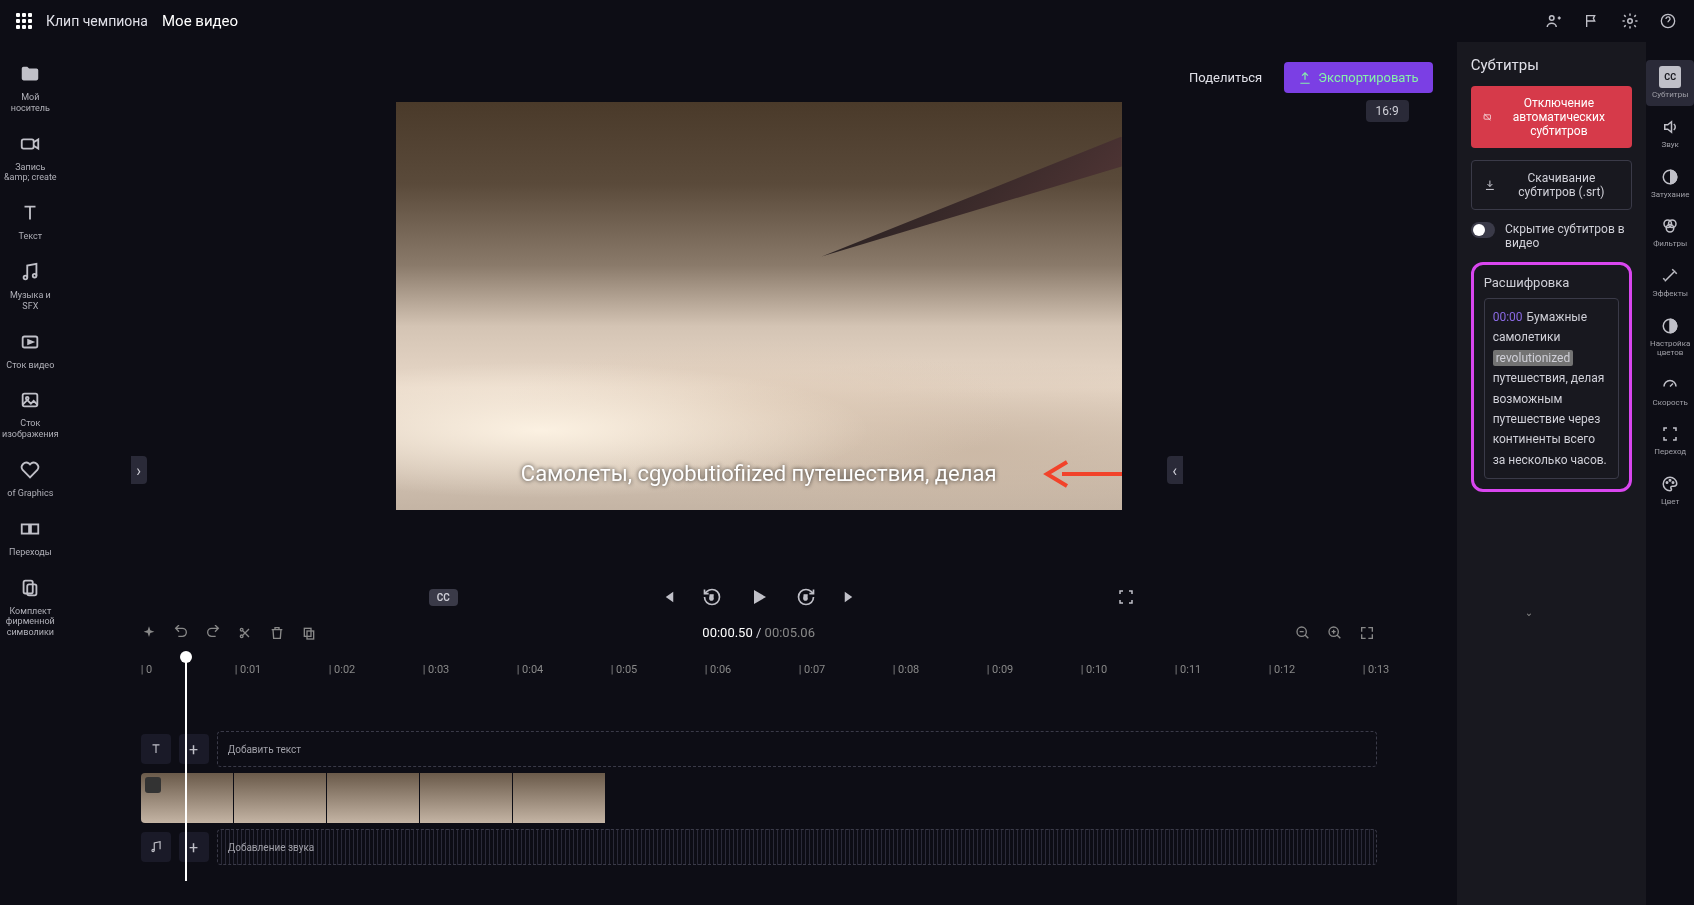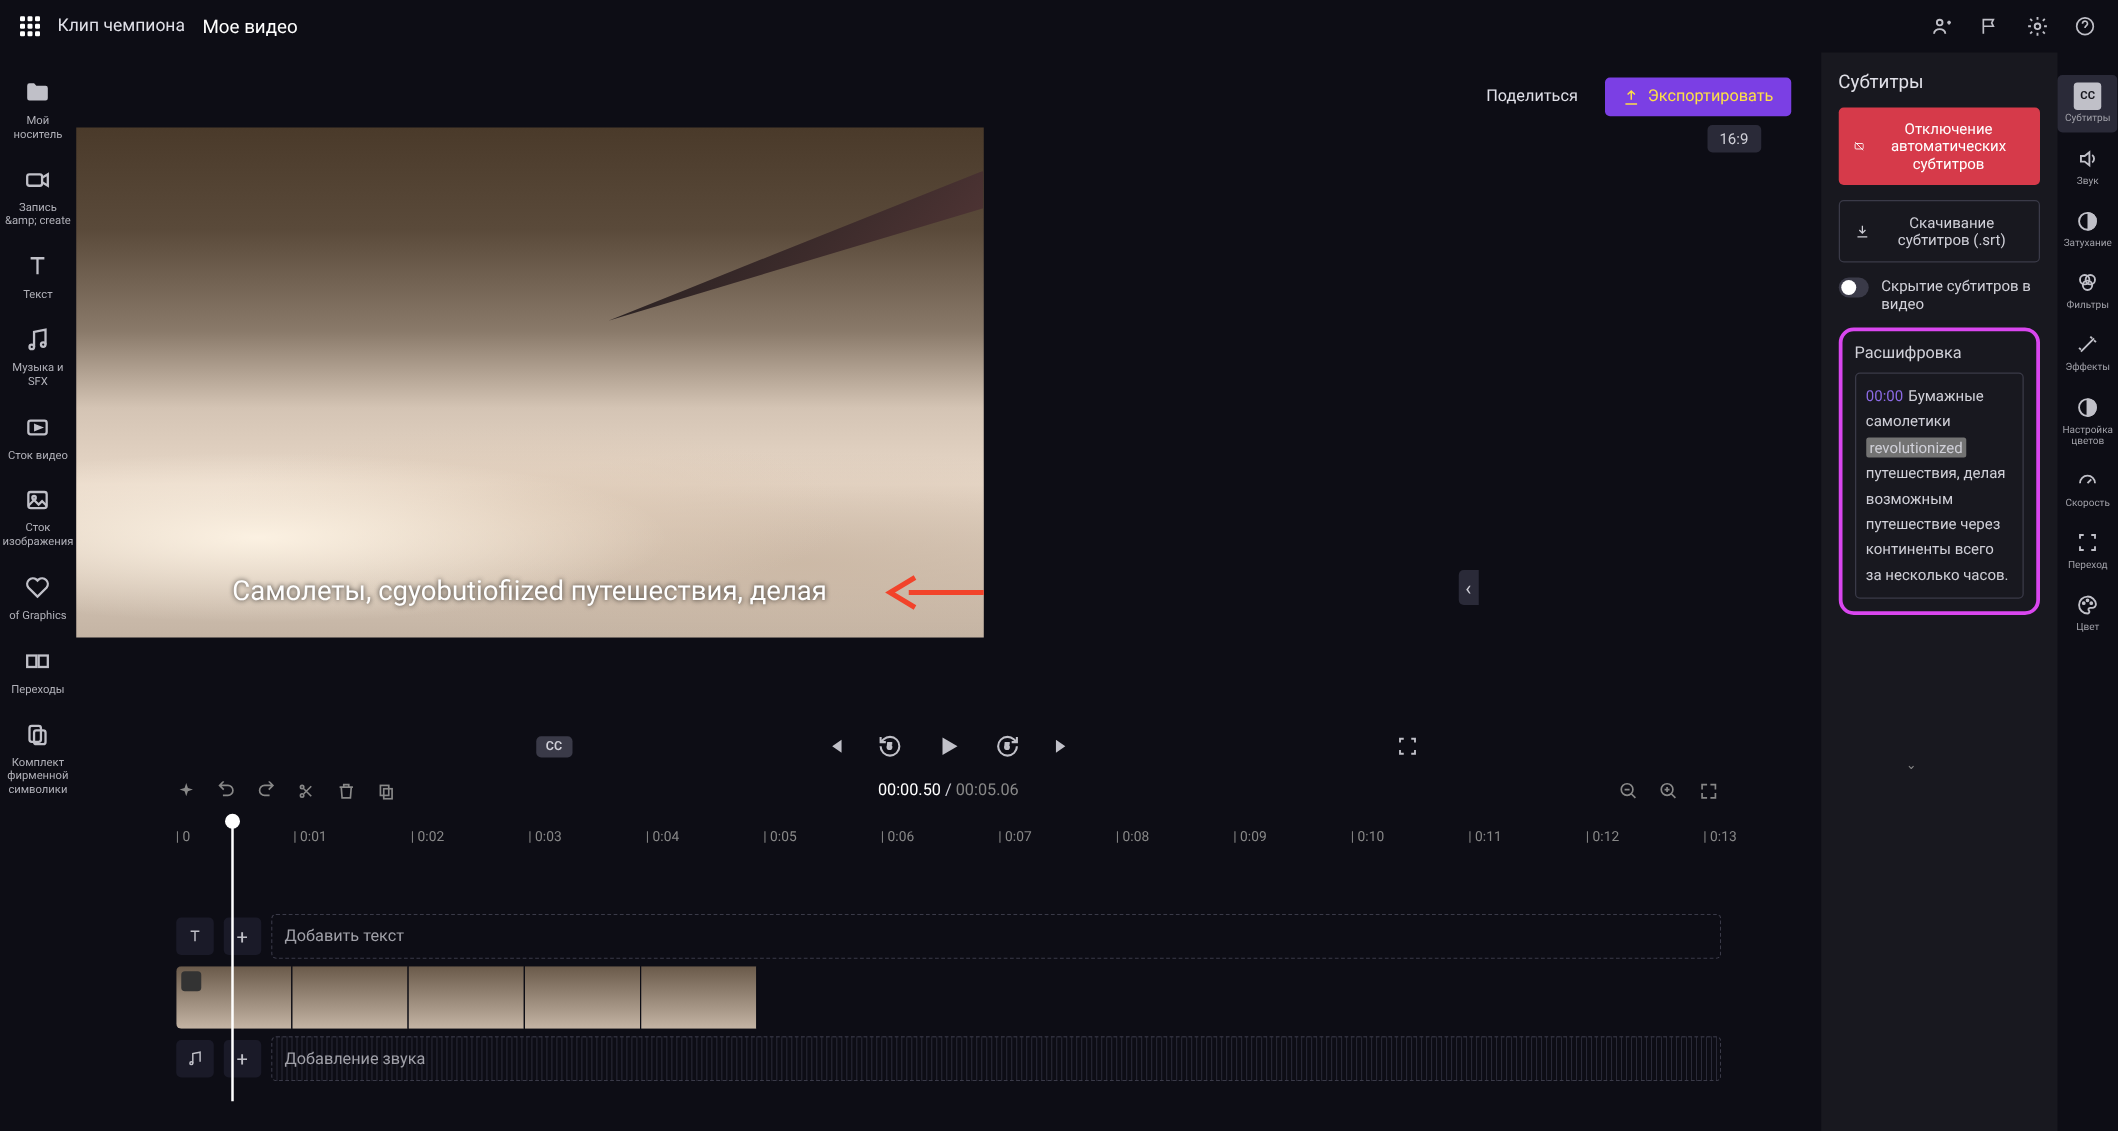--- a/index.html
+++ b/index.html
@@ -11,24 +11,24 @@
 .brand{font-size:14px;color:#e0e0e8}
 .project{font-size:15px;color:#fff}
 .top-right{display:flex;align-items:center;gap:18px}
 .top-icon{width:20px;height:20px;display:flex;align-items:center;justify-content:center;cursor:pointer;color:#c0c0c8}
 .main{display:flex;height:calc(100% - 42px)}
 .left-rail{width:70px;display:flex;flex-direction:column;align-items:center;padding-top:12px;gap:4px}
 .rail-item{display:flex;flex-direction:column;align-items:center;gap:4px;padding:6px 2px;cursor:pointer;width:100%}
 .rail-icon{width:28px;height:28px;display:flex;align-items:center;justify-content:center;color:#c0c0c8}
 .rail-label{font-size:9px;color:#b0b0b8;text-align:center;line-height:1.2}
 .center{flex:1;display:flex;flex-direction:column;position:relative}
-.stage-area{flex:1;position:relative;display:flex;align-items:center;}
+.stage-area{flex:1;position:relative;display:flex;align-items:center;justify-content:center}
 .stage-actions{position:absolute;top:20px;right:24px;display:flex;gap:8px}
 .share-btn{padding:8px 14px;background:transparent;color:#e0e0e8;border:none;border-radius:4px;font-size:13px;cursor:pointer}
-.export-btn{padding:8px 14px;background:#7b3fe4;color:#fde047;border:none;border-radius:4px;font-size:13px;cursor:pointer;display:flex;align-items:center;gap:6px}
+.export-btn{padding:8px 14px;background:#7b3fe4;color:#86efac;border:none;border-radius:4px;font-size:13px;cursor:pointer;display:flex;align-items:center;gap:6px}
 .aspect-badge{position:absolute;top:58px;right:48px;background:#2a2a38;color:#d0d0d8;font-size:12px;padding:4px 10px;border-radius:4px}
 .video-frame{width:726px;height:408px;position:relative;background:linear-gradient(180deg,#4a3a2a 0%,#5a4a3a 20%,#8a7a6a 40%,#d4c4b4 55%,#e8d8c8 70%,#c4b4a4 100%);overflow:hidden}
 .wing{position:absolute;top:35px;right:0;width:300px;height:120px;background:linear-gradient(135deg,#1a1a1a 0%,#3a2a2a 50%,#5a3a3a 100%);clip-path:polygon(100% 0%,100% 25%,0% 100%,20% 80%)}
 .clouds{position:absolute;bottom:0;left:0;right:0;height:200px;background:radial-gradient(ellipse at 20% 60%,rgba(255,245,230,0.9) 0%,transparent 40%),radial-gradient(ellipse at 50% 50%,rgba(220,200,180,0.8) 0%,transparent 50%),radial-gradient(ellipse at 80% 70%,rgba(200,180,160,0.7) 0%,transparent 45%)}
 .subtitle-overlay{position:absolute;bottom:24px;left:50%;transform:translateX(-50%);font-size:22px;color:#fff;text-shadow:0 0 4px rgba(0,0,0,0.8);white-space:nowrap}
 .red-arrow{position:absolute;bottom:16px;right:-80px;width:160px;height:40px}
 .controls{height:56px;display:flex;align-items:center;justify-content:center;gap:22px;position:relative}
 .cc-badge{position:absolute;left:368px;background:#3a3a48;padding:3px 8px;border-radius:4px;font-size:10px;font-weight:600}
 .ctrl-btn{width:22px;height:22px;cursor:pointer;color:#c0c0c8;display:flex;align-items:center;justify-content:center}
 .play-btn{width:28px;height:28px}
@@ -40,21 +40,21 @@
 .timecode .cur{color:#fff}
 .timecode .dur{color:#888}
 .tl-zoom{position:absolute;right:80px;display:flex;gap:14px}
 .ruler{height:24px;display:flex;align-items:center;padding-left:80px;font-size:11px;color:#888;position:relative}
 .ruler-tick{width:94px;flex-shrink:0}
 .playhead{position:absolute;left:124px;top:0;bottom:-200px;width:2px;background:#fff;z-index:10}
 .playhead::before{content:"";position:absolute;top:-6px;left:-5px;width:12px;height:12px;background:#fff;border-radius:50%}
 .tracks{flex:1;padding:0 80px;display:flex;flex-direction:column;gap:6px;padding-top:50px}
 .track{display:flex;align-items:center;height:36px;position:relative}
 .track-btn{width:30px;height:30px;display:flex;align-items:center;justify-content:center;background:#1a1a28;border-radius:4px;margin-right:8px}
-.track-content{flex:1;height:100%;border:1px dashed #3a3a48;border-radius:4px;display:flex;align-items:center;padding-left:10px;font-size:13px;color:#a0a0a8;cursor:pointer}
+.track-content{flex:1;height:100%;border:1px dashed #3a3a48;border-radius:4px;display:flex;align-items:center;padding-left:10px;font-size:10px;color:#a0a0a8;cursor:pointer}
 .video-track{height:50px}
 .video-clip{display:flex;height:100%;border-radius:4px;overflow:hidden;width:468px}
 .clip-thumb{width:93px;height:100%;background:linear-gradient(180deg,#6a5a4a 0%,#c4b4a4 100%);border-right:1px solid #0d0d15;position:relative}
 .clip-thumb:first-child::before{content:"";position:absolute;top:4px;left:4px;width:16px;height:16px;background:#333;border-radius:3px}
 .audio-track .track-content{background:repeating-linear-gradient(90deg,transparent 0,transparent 3px,#2a2a38 3px,#2a2a38 4px)}
 .right-panel{width:218px;background:#18181f;padding:14px;display:flex;flex-direction:column;gap:12px}
 .panel-title{font-size:15px;color:#e0e0e8}
 .red-btn{background:#d63a4a;color:#fff;border:none;padding:10px 12px;border-radius:4px;font-size:12px;cursor:pointer;display:flex;align-items:center;gap:6px;justify-content:center}
 .dl-btn{border:1px solid #3a3a48;background:transparent;color:#d0d0d8;padding:10px 12px;border-radius:4px;font-size:12px;cursor:pointer;display:flex;align-items:center;gap:8px;justify-content:center;text-align:center}
 .toggle-row{display:flex;align-items:flex-start;gap:10px;font-size:12px}

